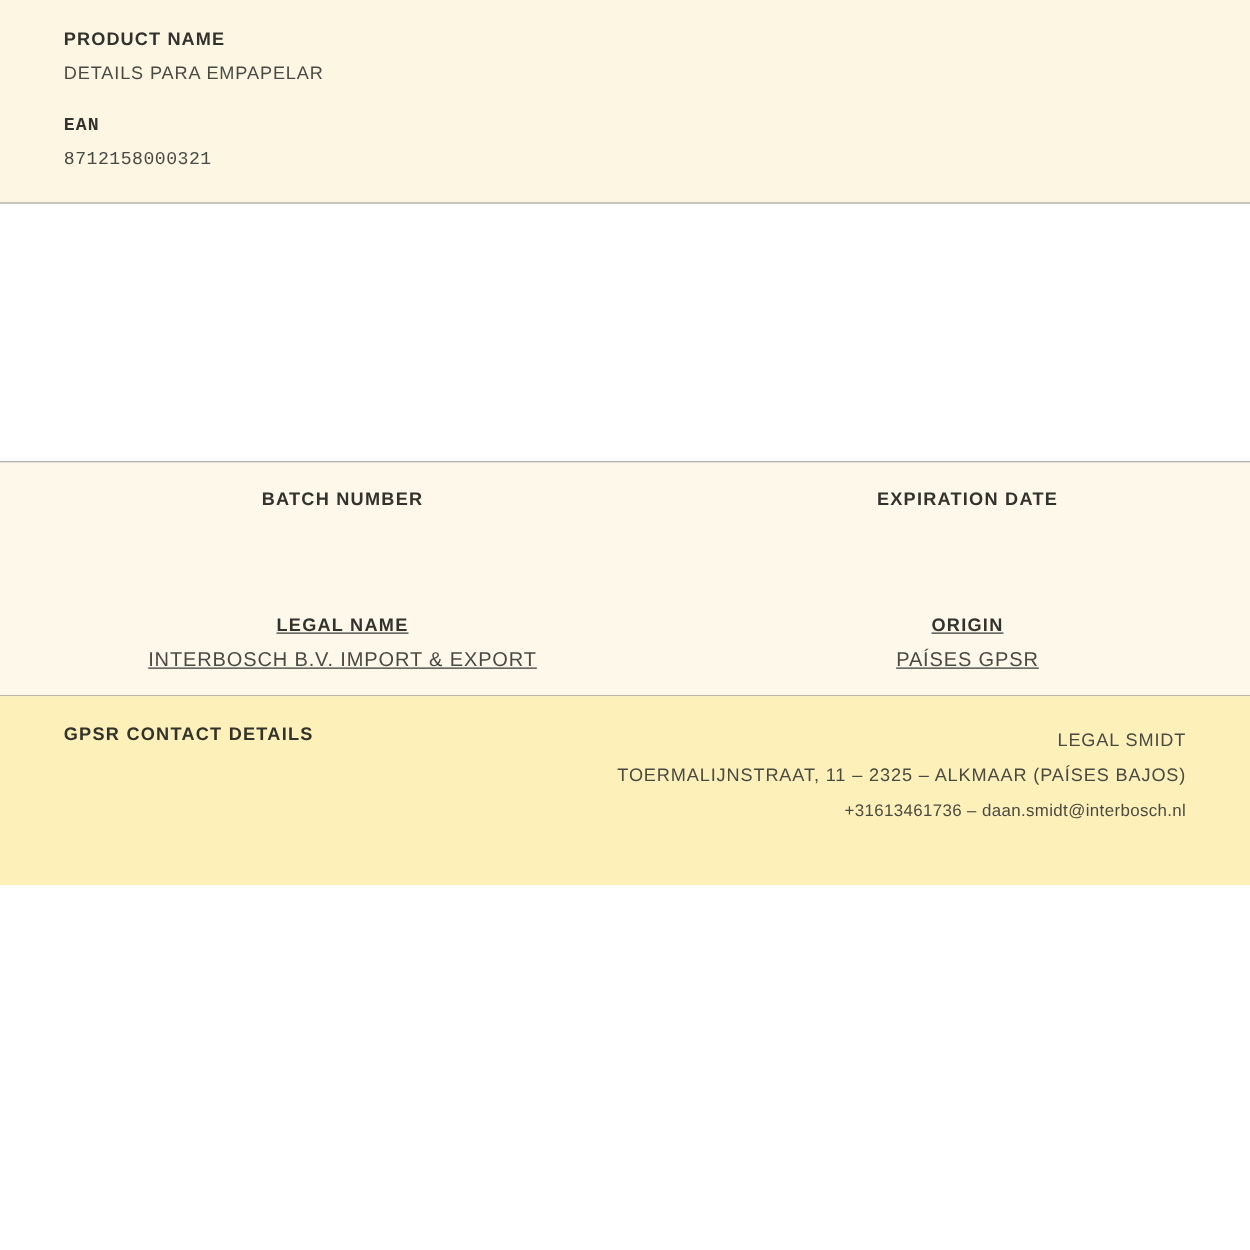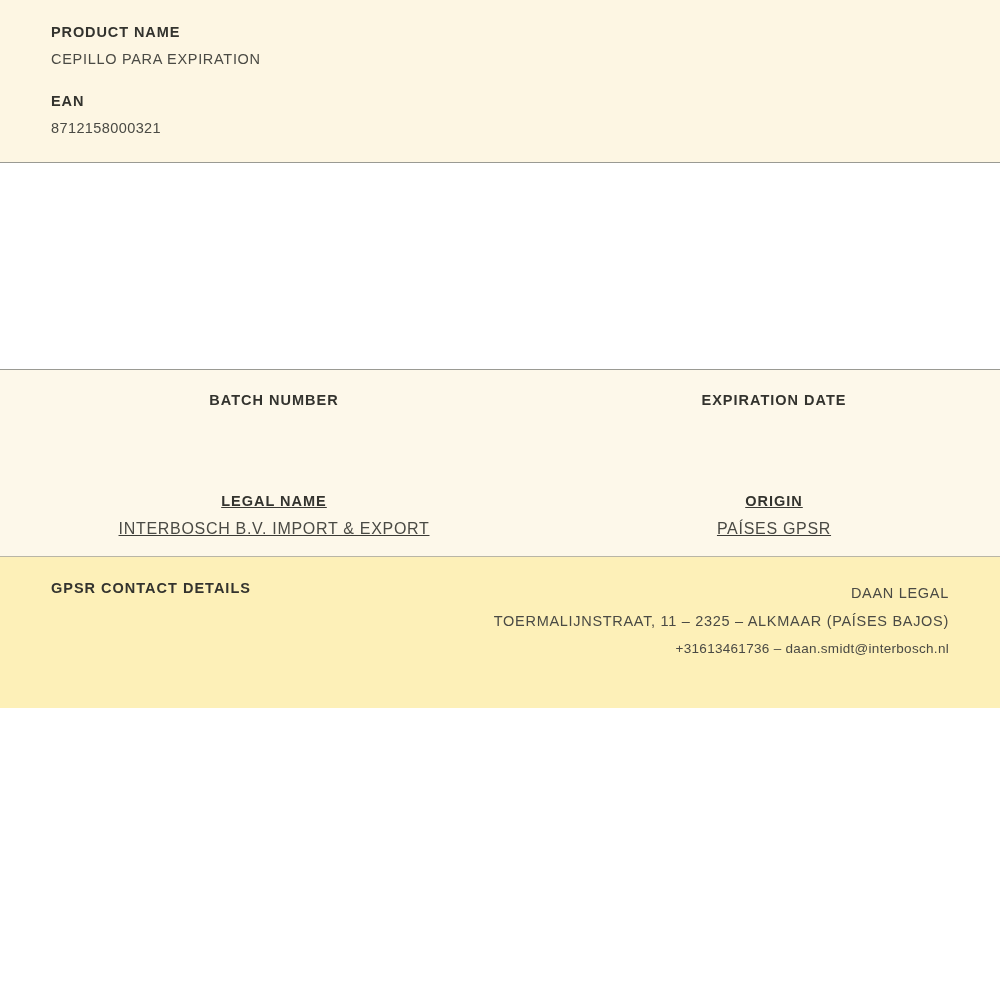--- a/index.html
+++ b/index.html
@@ -28,20 +28,21 @@
     background: #fdf6e3;
     padding: 24px 0 22px 51px;
     border-bottom: 1px solid #9a9a93;
     box-sizing: border-box;
   }
   .field {
     margin-bottom: 26px;
   }
   .field:last-child {
     margin-bottom: 4px;
+    font-family: Liberation Mono, monospace;
   }
   .field-label {
     font-size: 14.5px;
     font-weight: bold;
     letter-spacing: 0.9px;
     color: #33332e;
     text-transform: uppercase;
     margin-bottom: 11px;
   }
   .field-value {
@@ -131,21 +132,21 @@
   }
 </style>
 </head>
 <body>
 
 <div class="sheet">
 
   <div class="header-block">
     <div class="field">
       <div class="field-label">PRODUCT NAME</div>
-      <div class="field-value">CEPILLO PARA EXPIRATION</div>
+      <div class="field-value">DETAILS PARA EMPAPELAR</div>
     </div>
     <div class="field">
       <div class="field-label">EAN</div>
       <div class="field-value mono-num">8712158000321</div>
     </div>
   </div>
 
   <div class="image-area"></div>
 
   <div class="details-block">
@@ -167,19 +168,19 @@
       <div class="details-cell">
         <div class="details-label">ORIGIN</div>
         <div class="details-value">PAÍSES GPSR</div>
       </div>
     </div>
   </div>
 
   <div class="footer-block">
     <div class="gpsr-title">GPSR CONTACT DETAILS</div>
     <div class="gpsr-lines">
-      <div class="gpsr-line">DAAN LEGAL</div>
+      <div class="gpsr-line">LEGAL SMIDT</div>
       <div class="gpsr-line">TOERMALIJNSTRAAT, 11 – 2325 – ALKMAAR (PAÍSES BAJOS)</div>
       <div class="gpsr-line small">+31613461736 – daan.smidt@interbosch.nl</div>
     </div>
   </div>
 
 </div>
 
 </body></html>

